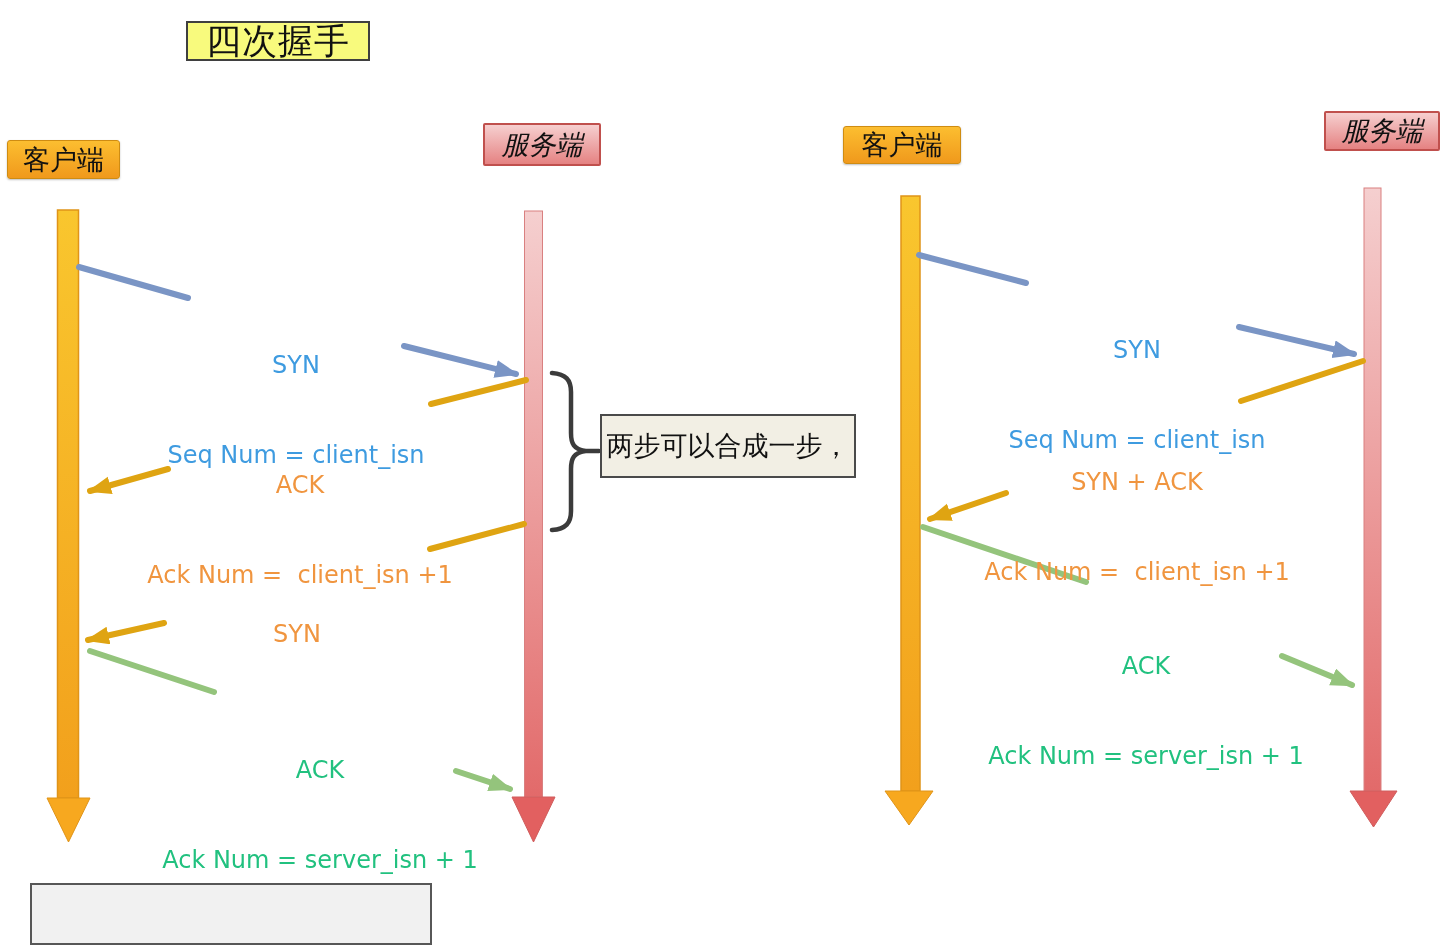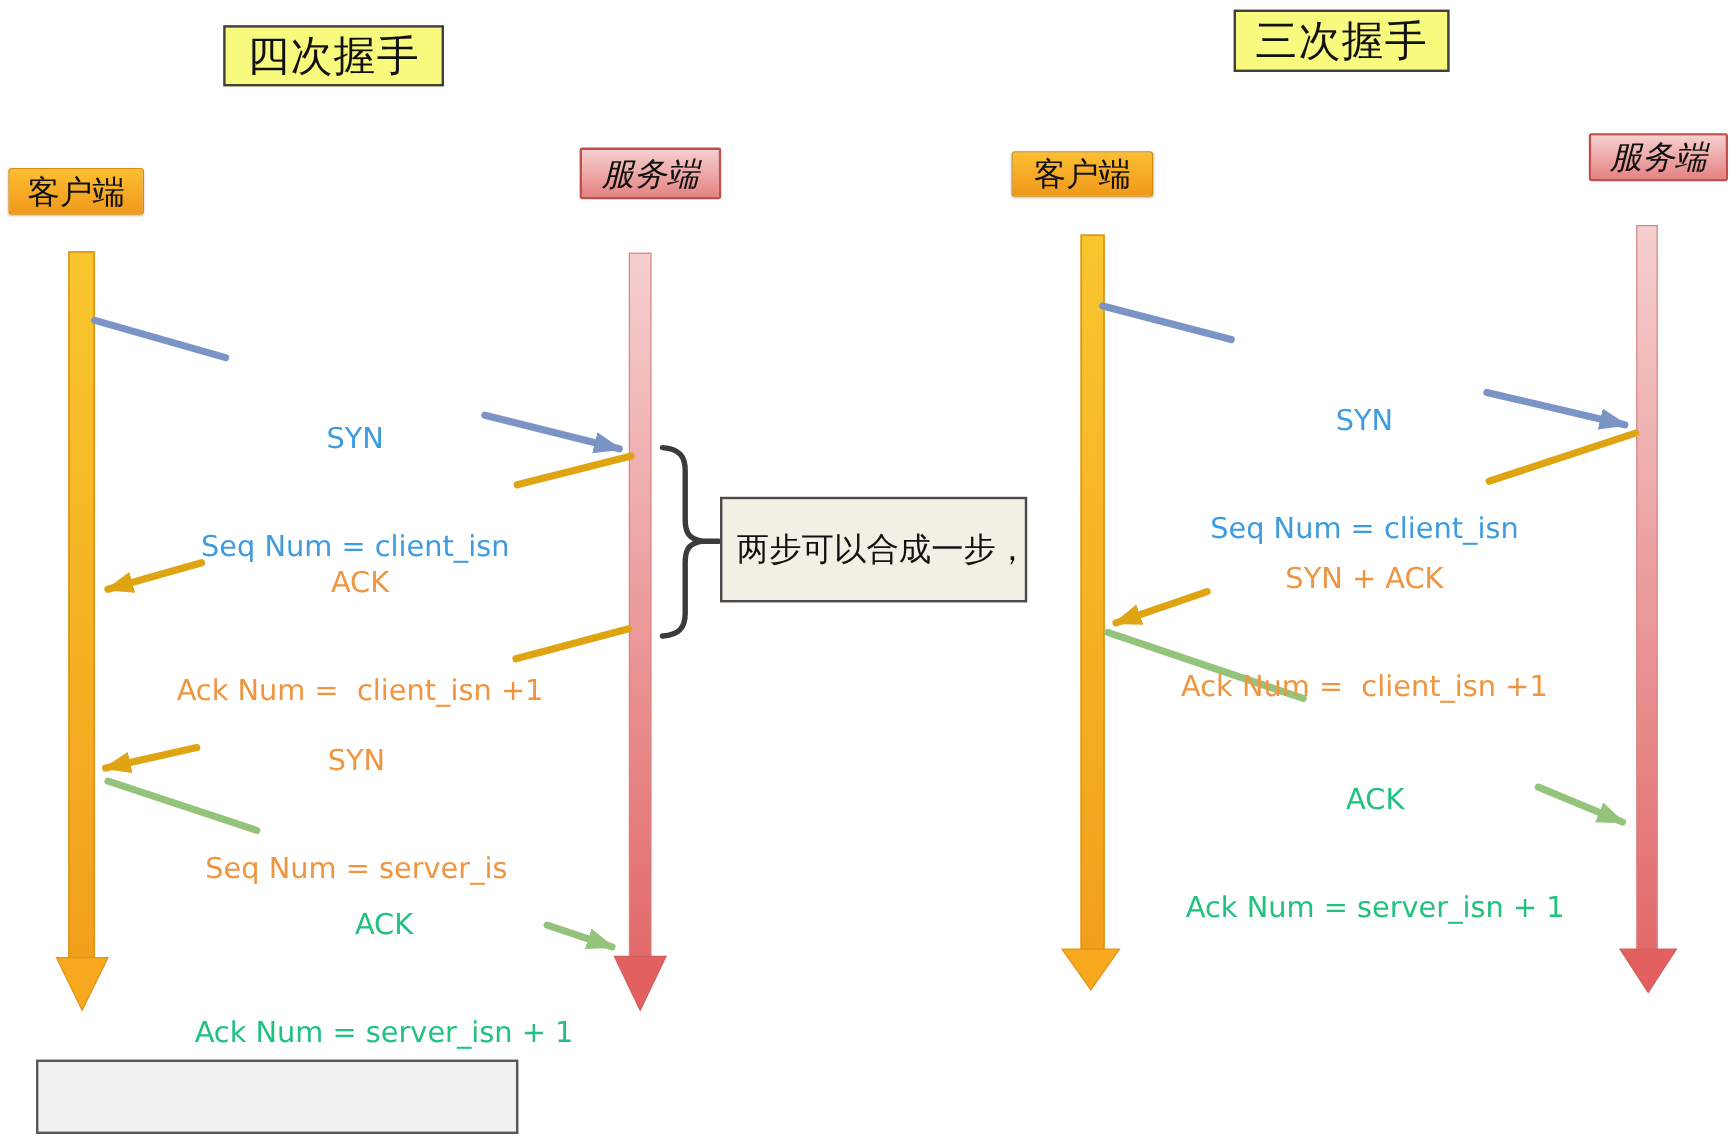--- a/index.html
+++ b/index.html
@@ -107,25 +107,22 @@
       <line x1="923" y1="527" x2="1086" y2="582"></line>
       <line x1="1282" y1="656" x2="1352" y2="685" marker-end="url(#mgreen)"></line>
     </g>
 
     <g stroke="#3b3b3b" stroke-width="4.5" fill="none" stroke-linecap="round">
       <path d="M 552 373 C 566 374 571 380 571 392 L 571 433 C 571 444 574 449 585 451 C 574 453 571 458 571 469 L 571 511 C 571 523 566 529 552 530"></path>
       <line x1="585" y1="451" x2="599" y2="451"></line>
     </g>
   </svg>
 
-  <div class="box title-box" style="left:186px;top:21px;width:184px;height:51px;">
+  <div class="box title-box" style="left:186px;top:21px;width:184px;height:40px;">
     <span>四次握手</span>
-  </div>
-  <div class="box title-box" style="left:1028px;top:8px;width:180px;height:52px;">
-    <span>三次握手</span>
   </div>
 
   <div class="box client-box" style="left:7px;top:140px;width:113px;height:39px;">
     <span>客户端</span>
   </div>
   <div class="box server-box" style="left:483px;top:123px;width:118px;height:43px;">
     <span>服务端</span>
   </div>
   <div class="box client-box" style="left:843px;top:126px;width:118px;height:38px;">
     <span>客户端</span>
@@ -137,41 +134,40 @@
   <div class="msg blue" style="left:296px;top:290px;">
     <div>SYN</div>
     <div>Seq Num = client_isn</div>
   </div>
   <div class="msg gold" style="left:300px;top:410px;">
     <div>ACK</div>
     <div>Ack Num =  client_isn +1</div>
   </div>
   <div class="msg gold" style="left:297px;top:559px;">
     <div>SYN</div>
-    <div>Seq Num = server_is</div>
   </div>
   <div class="msg green" style="left:320px;top:695px;">
     <div>ACK</div>
     <div>Ack Num = server_isn + 1</div>
   </div>
 
   <div class="msg blue" style="left:1137px;top:275px;">
     <div>SYN</div>
     <div>Seq Num = client_isn</div>
   </div>
   <div class="msg gold" style="left:1137px;top:407px;">
     <div>SYN + ACK</div>
     <div>Ack Num =  client_isn +1</div>
   </div>
   <div class="msg green" style="left:1146px;top:591px;">
     <div>ACK</div>
     <div>Ack Num = server_isn + 1</div>
   </div>
 
-  <div class="note-box" style="left:600px;top:414px;width:256px;height:88px;">
+  <div class="note-box" style="left:600px;top:414px;width:256px;height:64px;align-items:center;">
     <div>两步可以合成一步，</div>
   </div>
 
   <div class="legend-box" style="left:30px;top:883px;width:402px;height:62px;">
     <div>client_isn ： 客户端的初始序列号</div>
     
   </div>
 
 </div>
 

